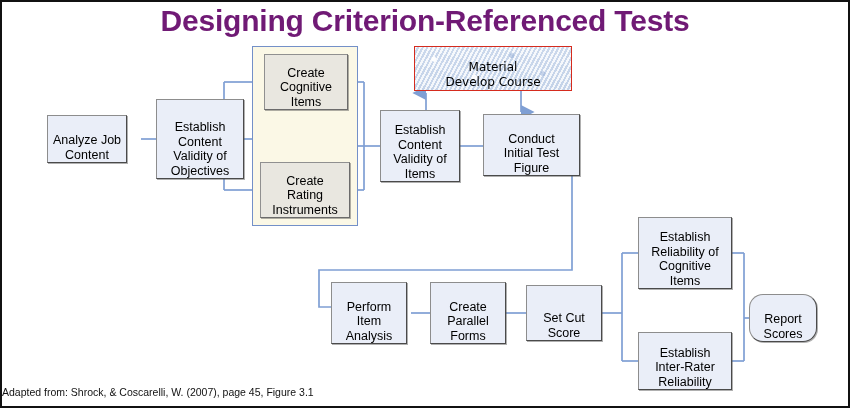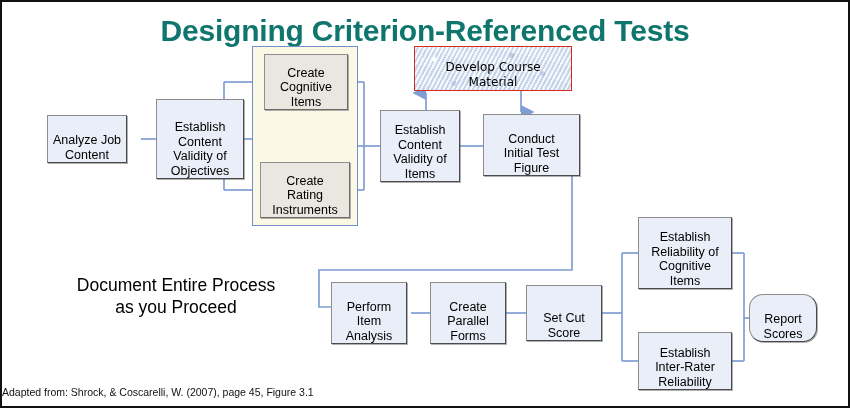--- a/index.html
+++ b/index.html
@@ -10,26 +10,26 @@
     position:relative;
     width:850px;height:408px;
     background:#ffffff;
     border:2px solid #111111;
     box-sizing:border-box;
     overflow:hidden;
   }
 
   #title{
     position:absolute;
-    left:0;right:0;top:12px;
+    left:0;right:0;top:2px;
     text-align:center;
     font-size:30px;
     font-weight:bold;
     letter-spacing:-0.2px;
-    color:#0f766e;
+    color:#701a75;
     font-family:"Liberation Sans",sans-serif;
   }
 
   #wires{
     position:absolute;left:0;top:0;width:850px;height:408px;
     pointer-events:none;
   }
 
   .node{
     position:absolute;
@@ -187,22 +187,22 @@
       </div>
       <div class="node grey" style="left: 258px; top: 160px; width: 90px; height: 56px;">
         <span>
           <div>Create</div>
           <div>Rating</div>
           <div>Instruments</div>
         </span>
       </div>
       <div class="node redbox" style="left: 412px; top: 44px; width: 158px; height: 45px;">
         <span>
+          <div>Material</div>
           <div>Develop Course</div>
-          <div>Material</div>
         </span>
       </div>
       <div class="node" style="left: 378px; top: 108px; width: 80px; height: 72px;">
         <span>
           <div>Establish</div>
           <div>Content</div>
           <div>Validity of</div>
           <div>Items</div>
         </span>
       </div>
@@ -249,20 +249,16 @@
         </span>
       </div>
       <div class="node" style="left: 747px; top: 292px; width: 68px; height: 48px; border-radius: 14px;">
         <span>
           <div>Report</div>
           <div>Scores</div>
         </span>
       </div>
     </div>
 
-  <div id="doc-note">
-    <div>Document Entire Process</div>
-    <div>as you Proceed</div>
-  </div>
 
   <div id="credit">Adapted from: Shrock, &amp; Coscarelli, W. (2007), page 45, Figure 3.1</div>
 
 </div>
 
 </body></html>

